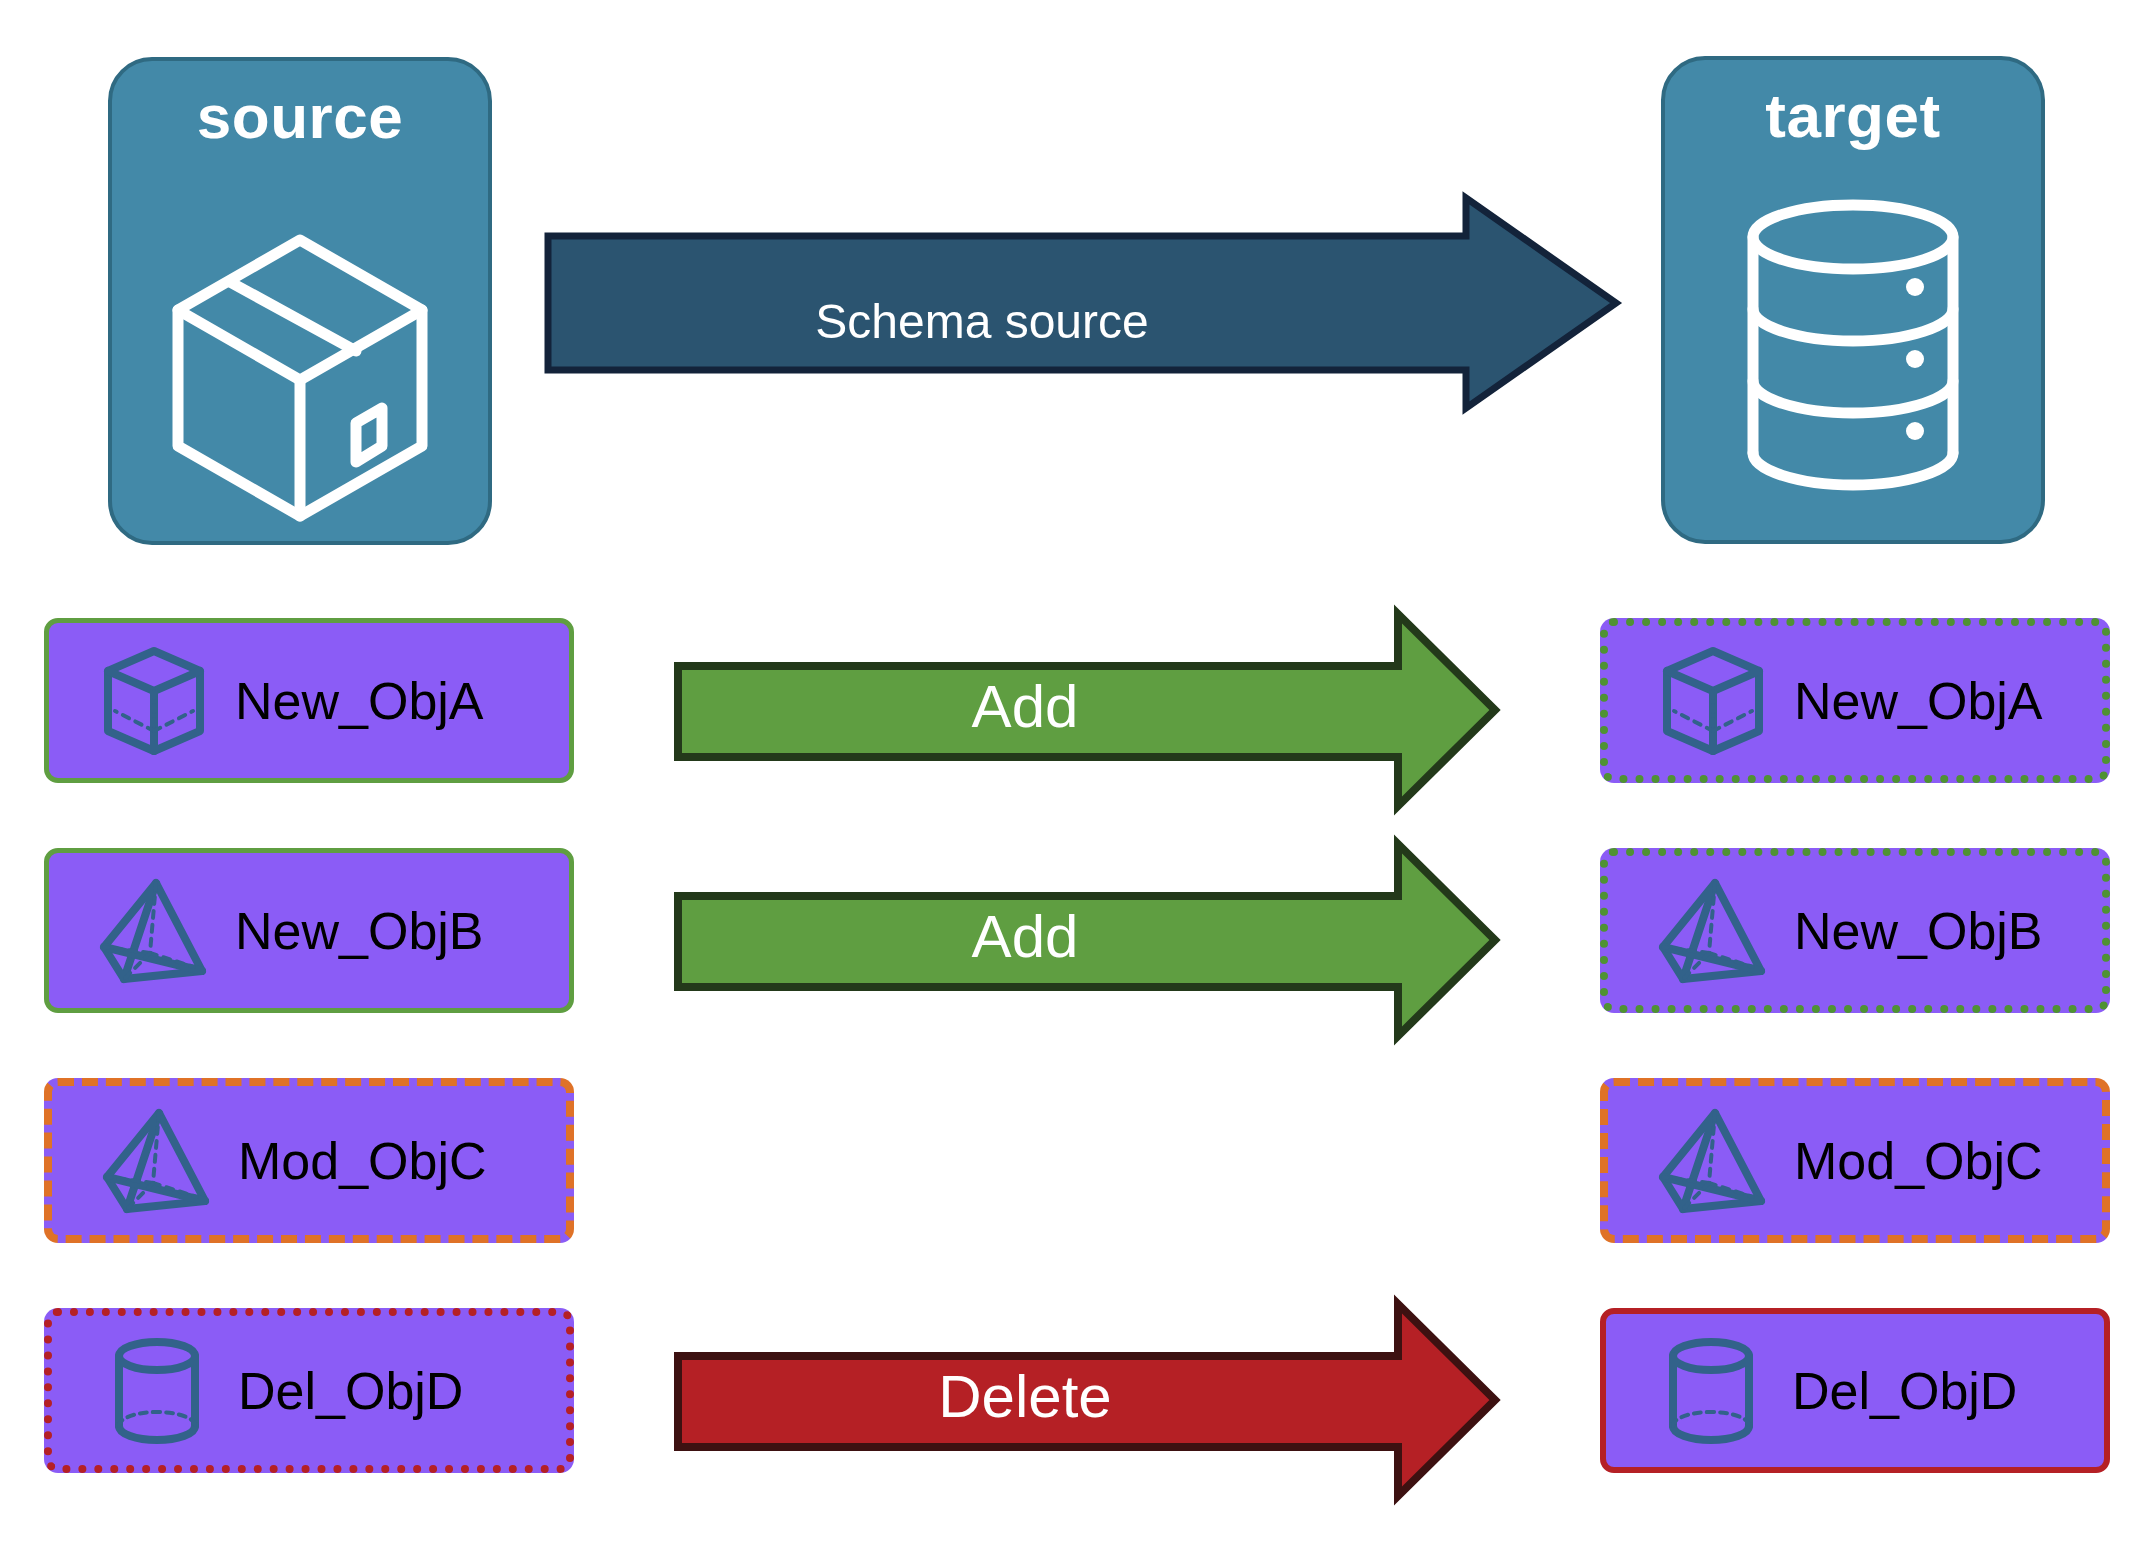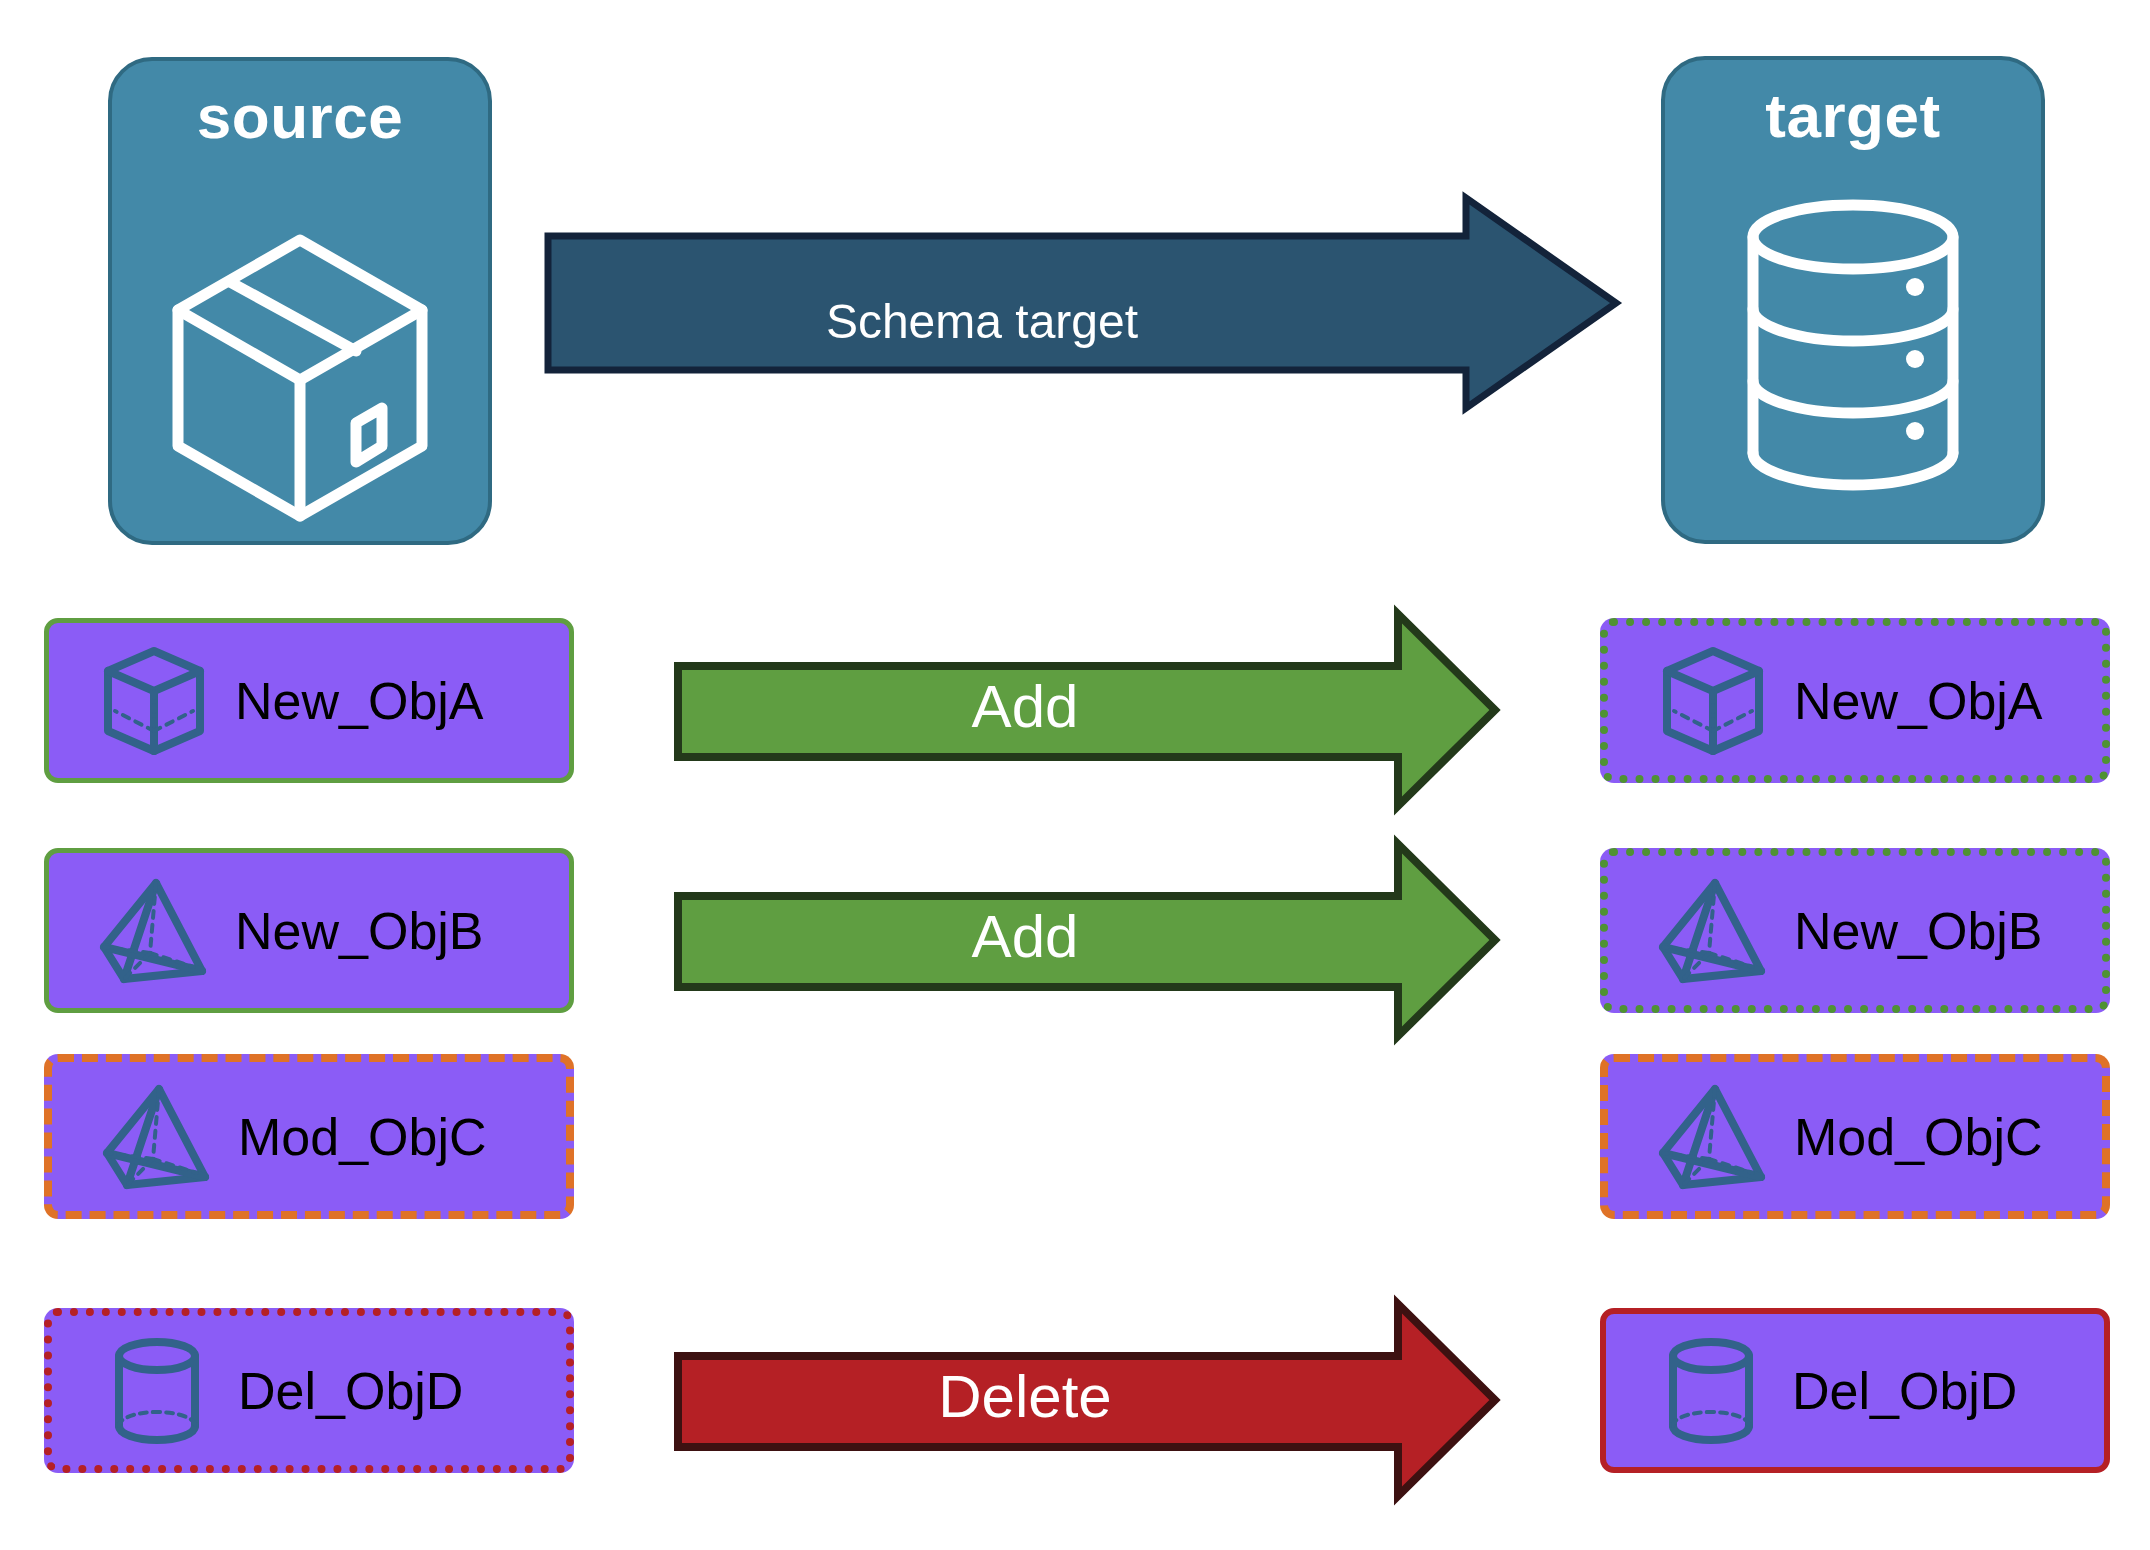--- a/index.html
+++ b/index.html
@@ -65,21 +65,21 @@
     top:96px;
     left:-52px;
     right:150px;
     font-size:48px;
   }
 
   
   .row{ position:absolute; left:0; width:2150px; height:200px; }
   #row-0{ top:610px; }
   #row-1{ top:840px; }
-  #row-2{ top:1046px; }
+  #row-2{ top:1070px; }
   #row-3{ top:1300px; }
 
   .obj-box{
     position:absolute;
     box-sizing:border-box;
     background:#8b5cf6;
     border-radius:14px;
     display:flex;
     align-items:center;
     height:165px;
@@ -146,21 +146,21 @@
 
         <path d="M196 205 L222 190 L222 228 L196 244 Z"></path>
       </svg>
     </div>
   </div>
 
   <div id="compare-arrow">
     <svg width="1070" height="210" viewBox="0 0 1070 210">
       <polygon points="0,38 918,38 918,0 1068,105 918,210 918,172 0,172" fill="#2b5470" stroke="#13233a" stroke-width="7" stroke-linejoin="miter"></polygon>
     </svg>
-    <div class="arrow-label">Schema target</div>
+    <div class="arrow-label">Schema source</div>
   </div>
 
   <div id="card-target" class="endpoint-card">
     <div class="endpoint-title">target</div>
     <div class="endpoint-glyph">
       <svg width="240" height="300" viewBox="0 0 240 300" fill="none" stroke="#ffffff" stroke-width="11" stroke-linejoin="round" stroke-linecap="round">
         <ellipse cx="120" cy="42" rx="100" ry="32"></ellipse>
         <path d="M20 42 L20 258"></path>
         <path d="M220 42 L220 258"></path>
         <path d="M20 114 C20 131 65 146 120 146 C175 146 220 131 220 114"></path>

